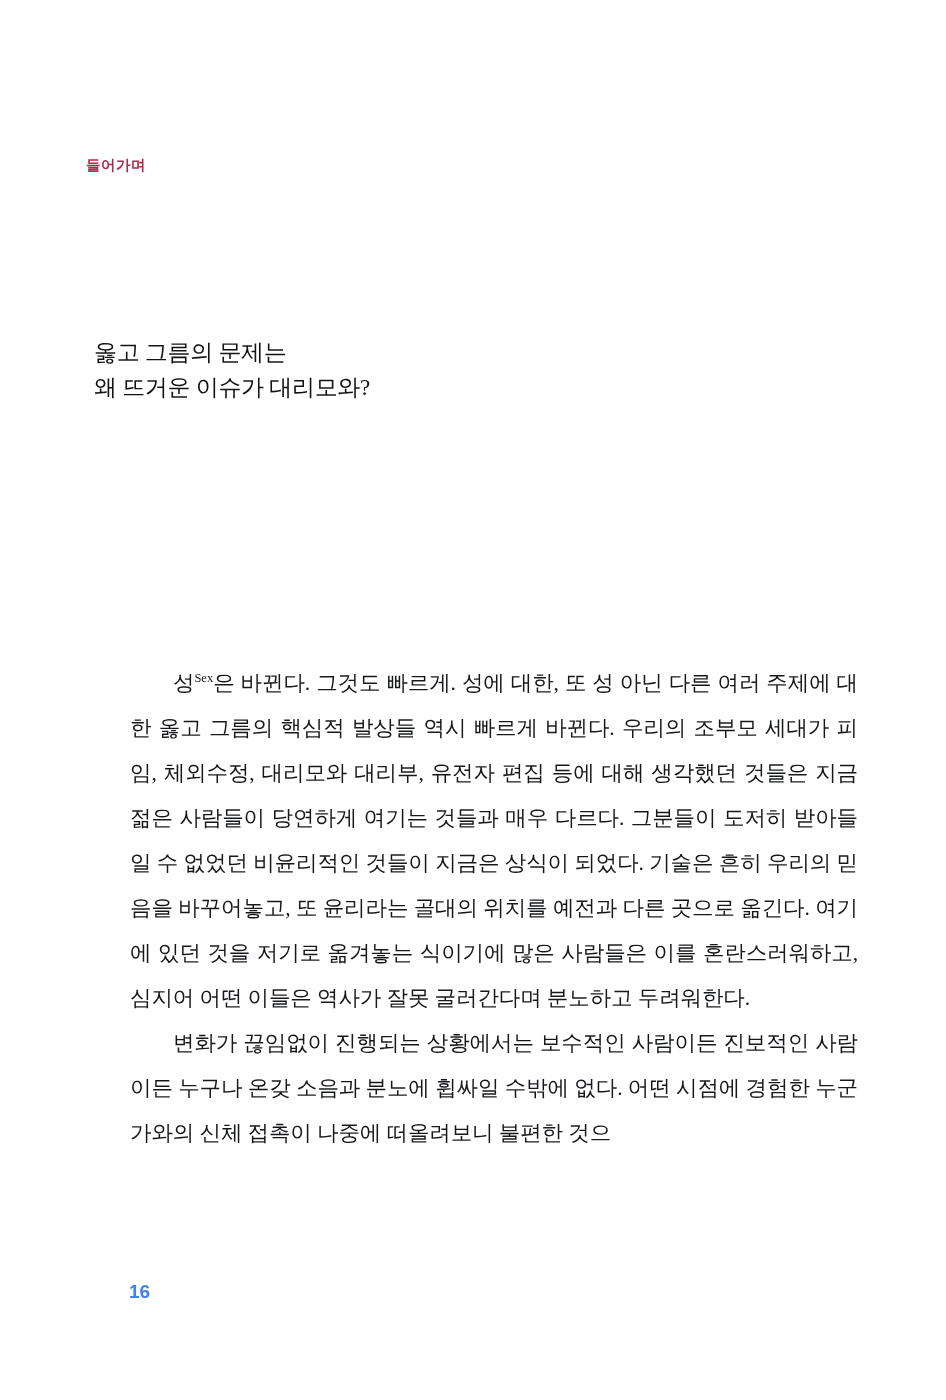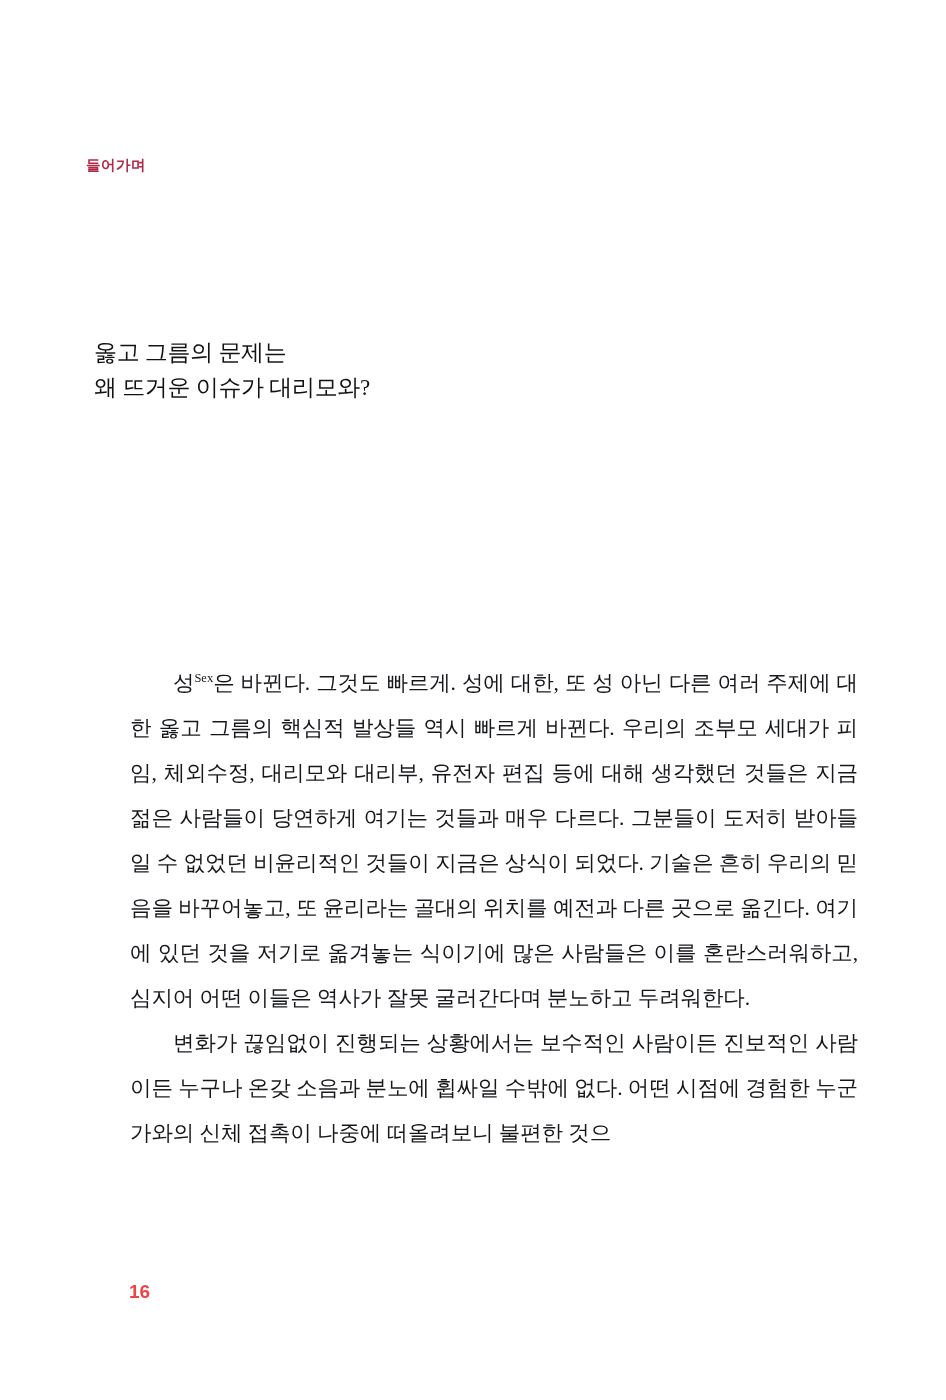--- a/index.html
+++ b/index.html
@@ -84,21 +84,21 @@
     letter-spacing: 0;
   }
 
   .folio {
     position: absolute;
     left: 129px;
     top: 1265px;
     font-family: "Liberation Sans", sans-serif;
     font-size: 19px;
     font-weight: bold;
-    color: #ef4444;
+    color: #3b82f6;
   }
 </style>
 </head>
 <body>
 
 <div class="page">
 
   <div class="running-head">들어가며</div>
 
   <div class="chapter-title">

